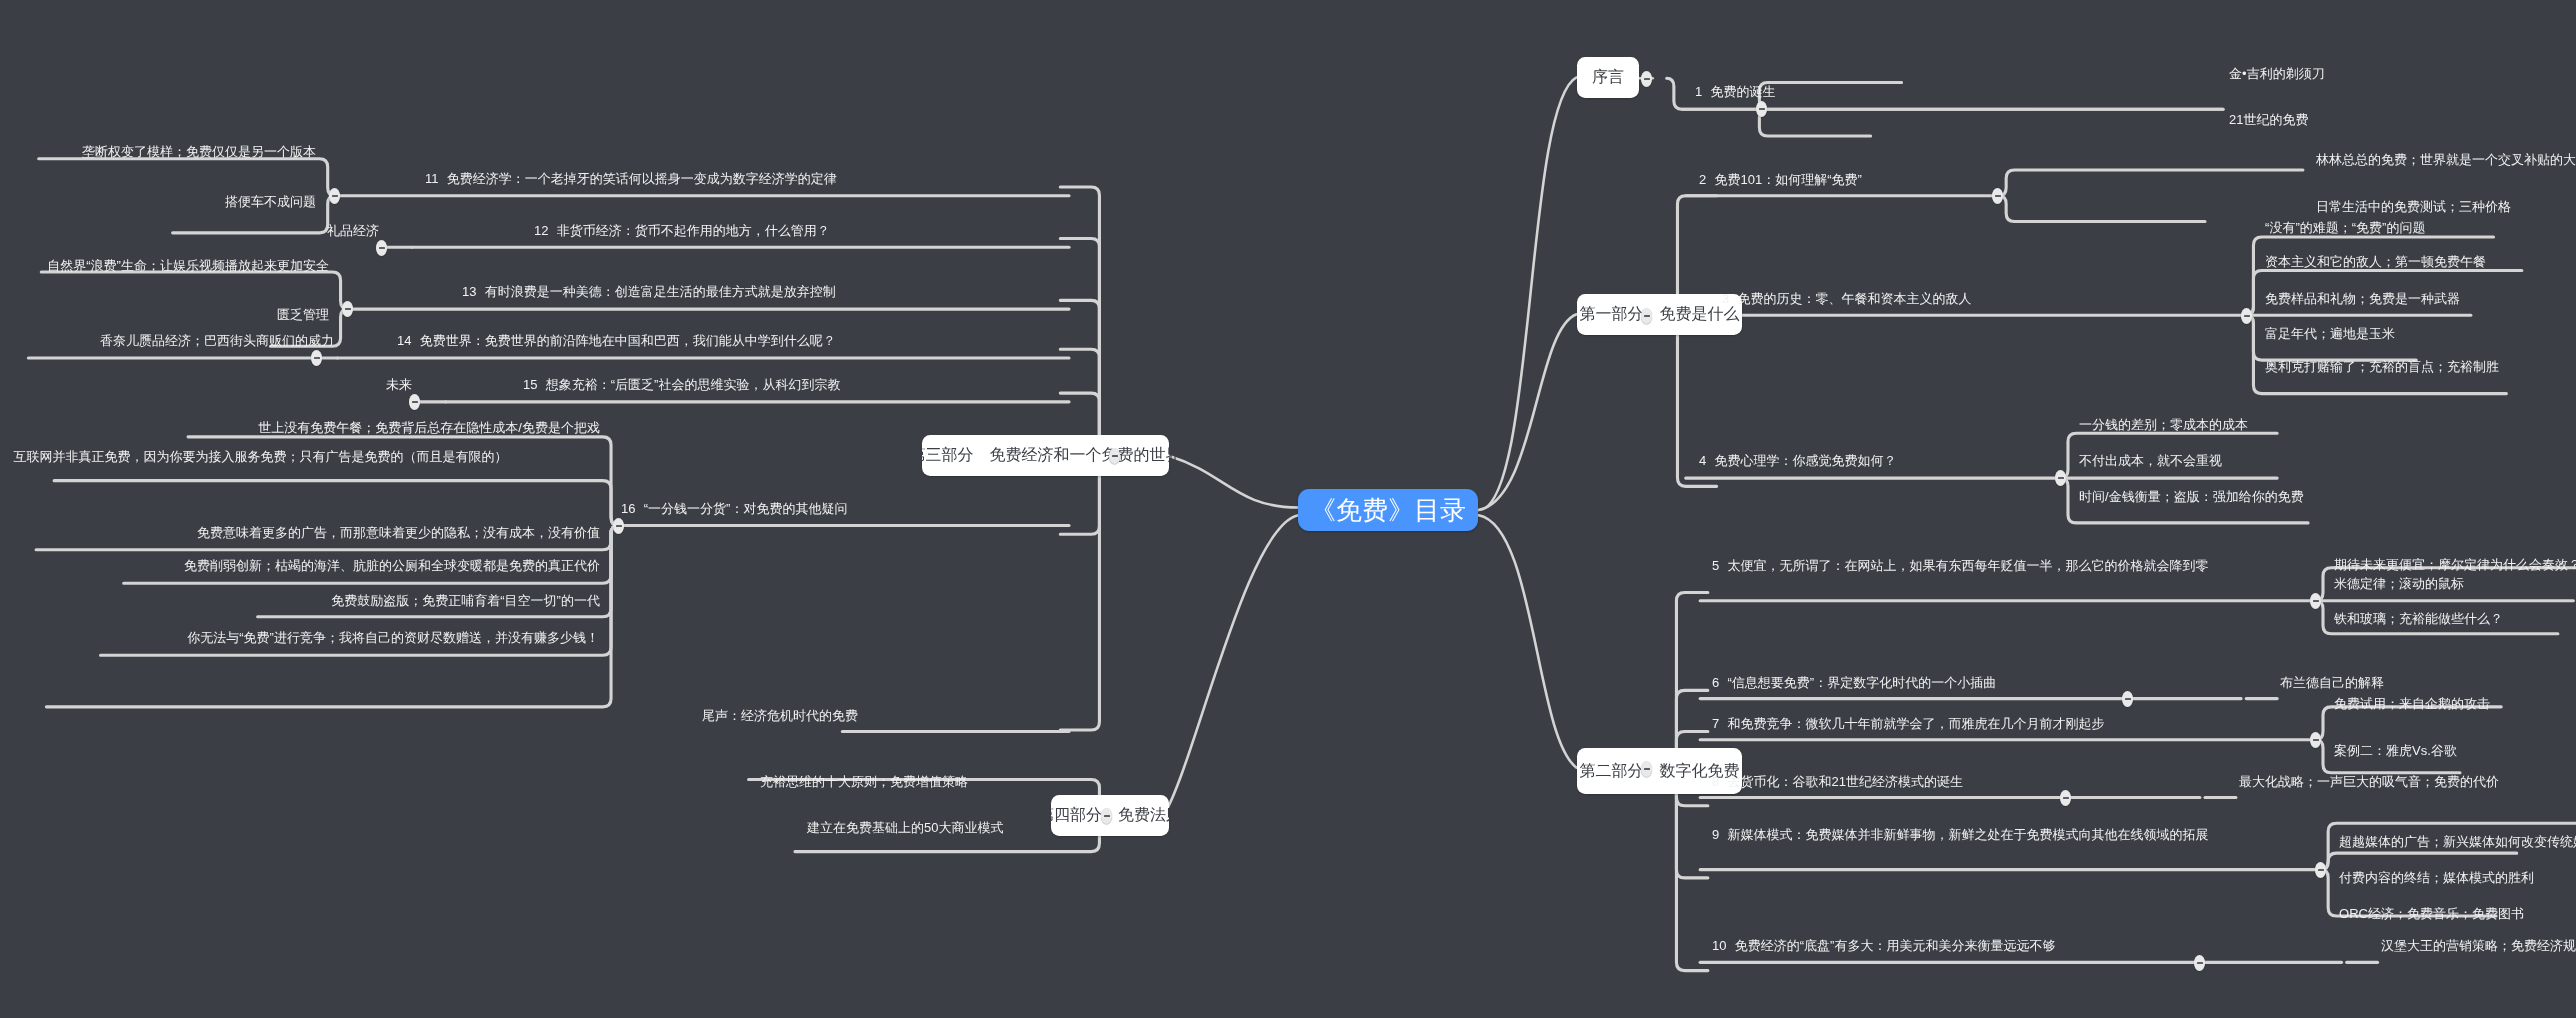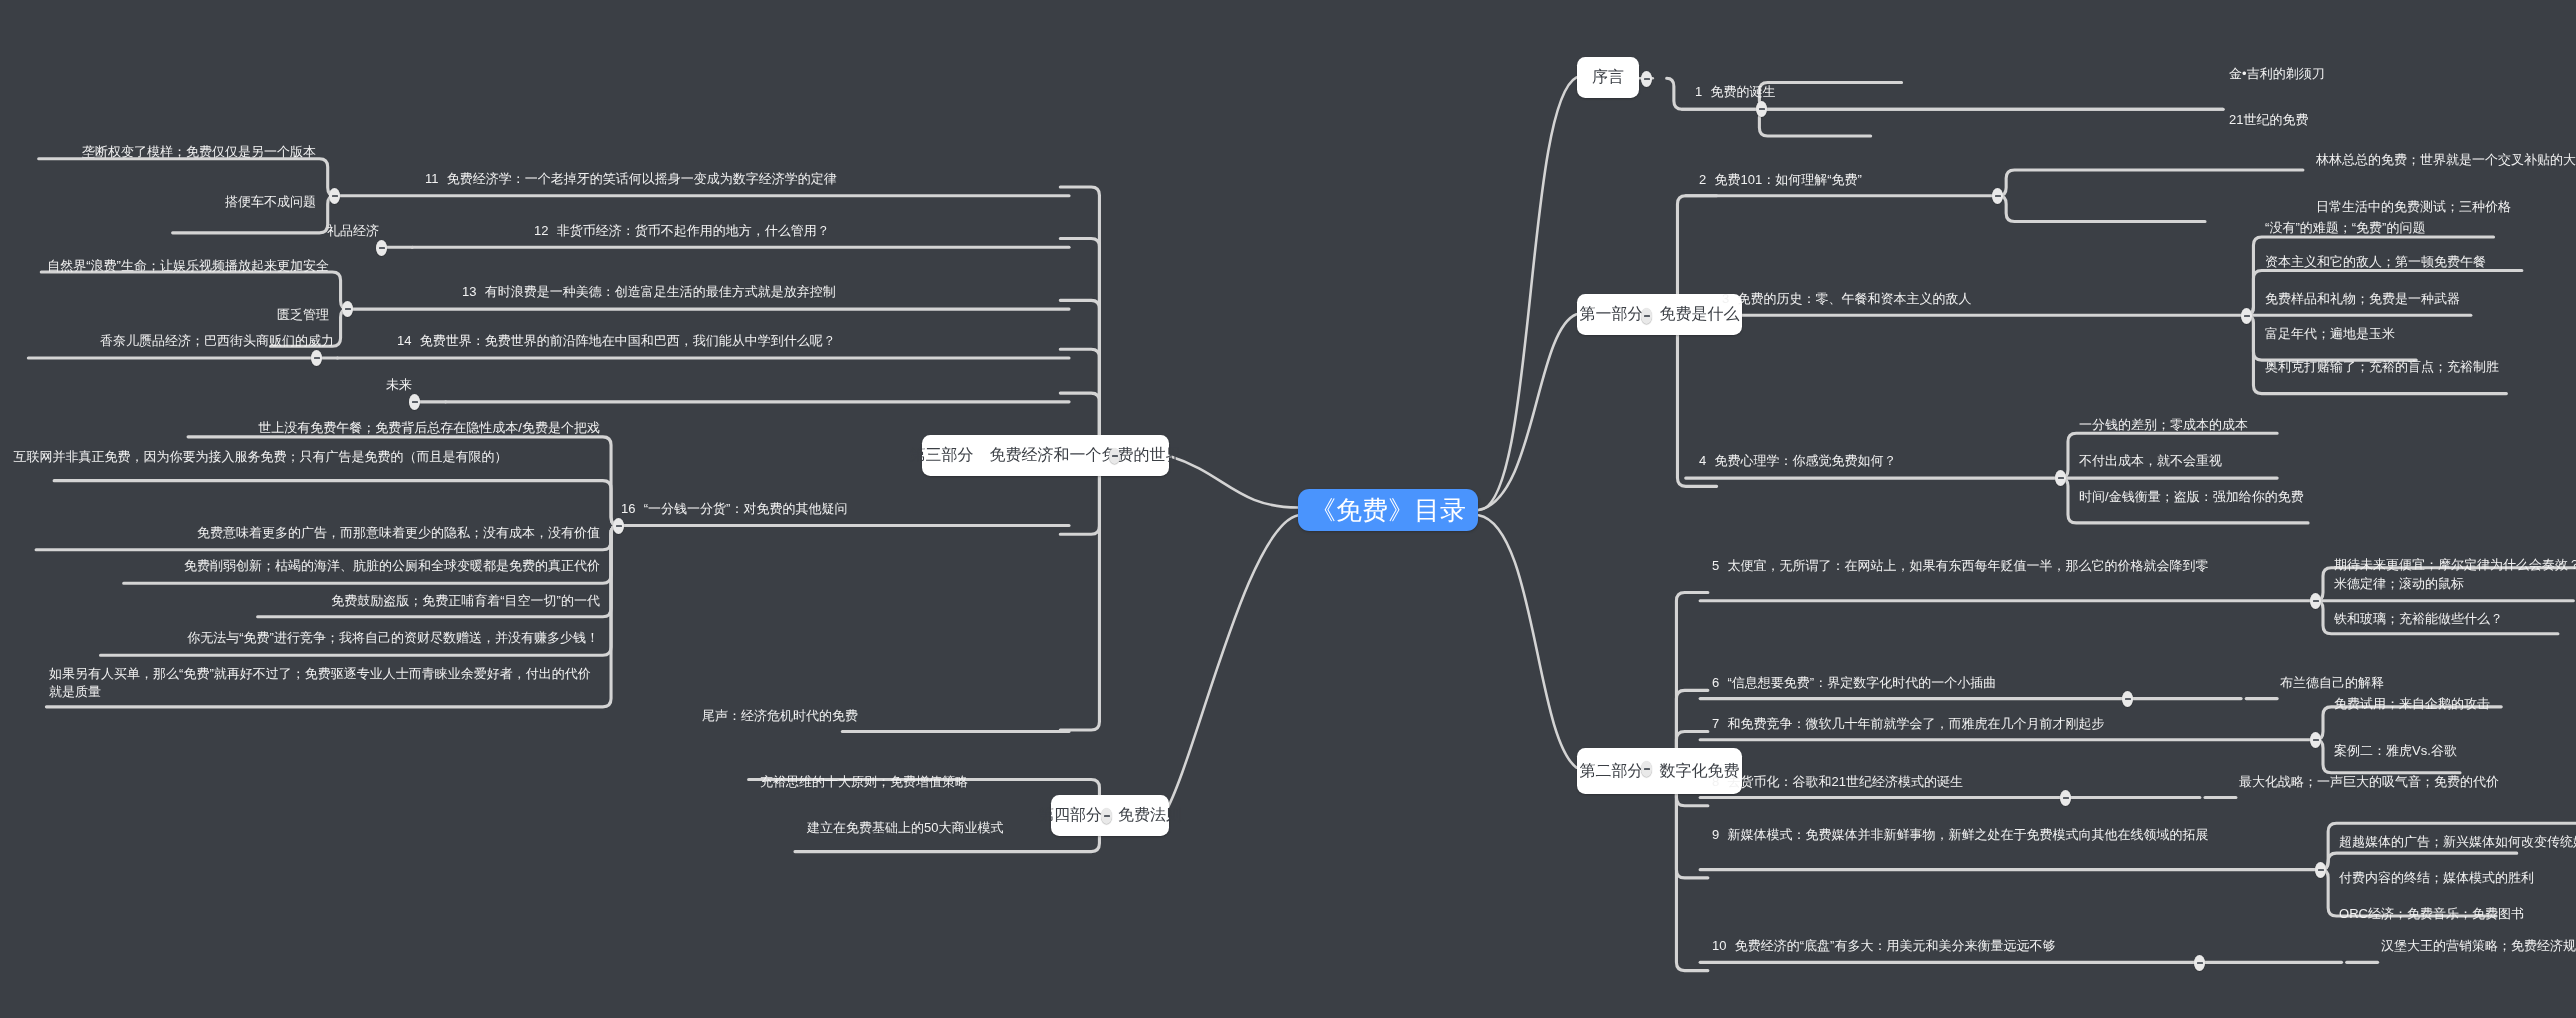--- a/index.html
+++ b/index.html
@@ -231,20 +231,23 @@
 </div>
 
 <div class="node chap ta-l" style="left:459px;top:282px;width:611px;">
   <span class="num">13</span><span>有时浪费是一种美德：创造富足生活的最佳方式就是放弃控制</span>
 </div>
 
 <div class="node chap ta-l" style="left:394px;top:331px;width:675px;">
   <span class="num">14</span><span>免费世界：免费世界的前沿阵地在中国和巴西，我们能从中学到什么呢？</span>
 </div>
 
+<div class="node chap ta-l" style="left:520px;top:375px;width:549px;">
+  <span class="num">15</span><span>想象充裕：“后匮乏”社会的思维实验，从科幻到宗教</span>
+</div>
 
 <div class="node chap ta-l" style="left:618px;top:499px;width:289px;">
   <span class="num">16</span><span>“一分钱一分货”：对免费的其他疑问</span>
 </div>
 
 <div class="node chap ta-l" style="left:699px;top:706px;width:216px;">
   <span>尾声：经济危机时代的免费</span>
 </div>
 
 <div class="node leaf ta-l" style="left:2226px;top:64px;width:247px;">金•吉利的剃须刀</div>
@@ -291,21 +294,20 @@
 <div class="node leaf ta-r" style="left:28px;top:331px;width:309px;">香奈儿赝品经济；巴西街头商贩们的威力</div>
 
 <div class="node leaf ta-r" style="left:260px;top:375px;width:155px;">未来</div>
 
 <div class="node leaf ta-r" style="left:57px;top:418px;width:546px;">世上没有免费午餐；免费背后总存在隐性成本/免费是个把戏</div>
 <div class="node leaf ta-l" style="left:10.3px;top:447px;width:592px;">互联网并非真正免费，因为你要为接入服务免费；只有广告是免费的（而且是有限的）</div>
 <div class="node leaf ta-r" style="left:36px;top:523px;width:567px;">免费意味着更多的广告，而那意味着更少的隐私；没有成本，没有价值</div>
 <div class="node leaf ta-r" style="left:124px;top:556px;width:479px;">免费削弱创新；枯竭的海洋、肮脏的公厕和全球变暖都是免费的真正代价</div>
 <div class="node leaf ta-r" style="left:258px;top:591px;width:345px;">免费鼓励盗版；免费正哺育着“目空一切”的一代</div>
 <div class="node leaf ta-r" style="left:100px;top:628px;width:502px;">你无法与“免费”进行竞争；我将自己的资财尽数赠送，并没有赚多少钱！</div>
-<div class="node leaf ta-l" style="left:46px;top:664px;width:556px;">如果另有人买单，那么“免费”就再好不过了；免费驱逐专业人士而青睐业余爱好者，付出的代价就是质量</div>
 
 <div class="node leaf ta-l" style="left:757px;top:772px;width:340px;">充裕思维的十大原则；免费增值策略</div>
 <div class="node leaf ta-l" style="left:804px;top:818px;width:299px;">建立在免费基础上的50大商业模式</div>
 
 <div class="toggle" style="left:1641px;top:71px;"></div>
 <div class="toggle" style="left:1756px;top:101px;"></div>
 <div class="toggle" style="left:1641px;top:308px;"></div>
 <div class="toggle" style="left:1992px;top:188px;"></div>
 <div class="toggle" style="left:2241px;top:308px;"></div>
 <div class="toggle" style="left:2055px;top:470px;"></div>

